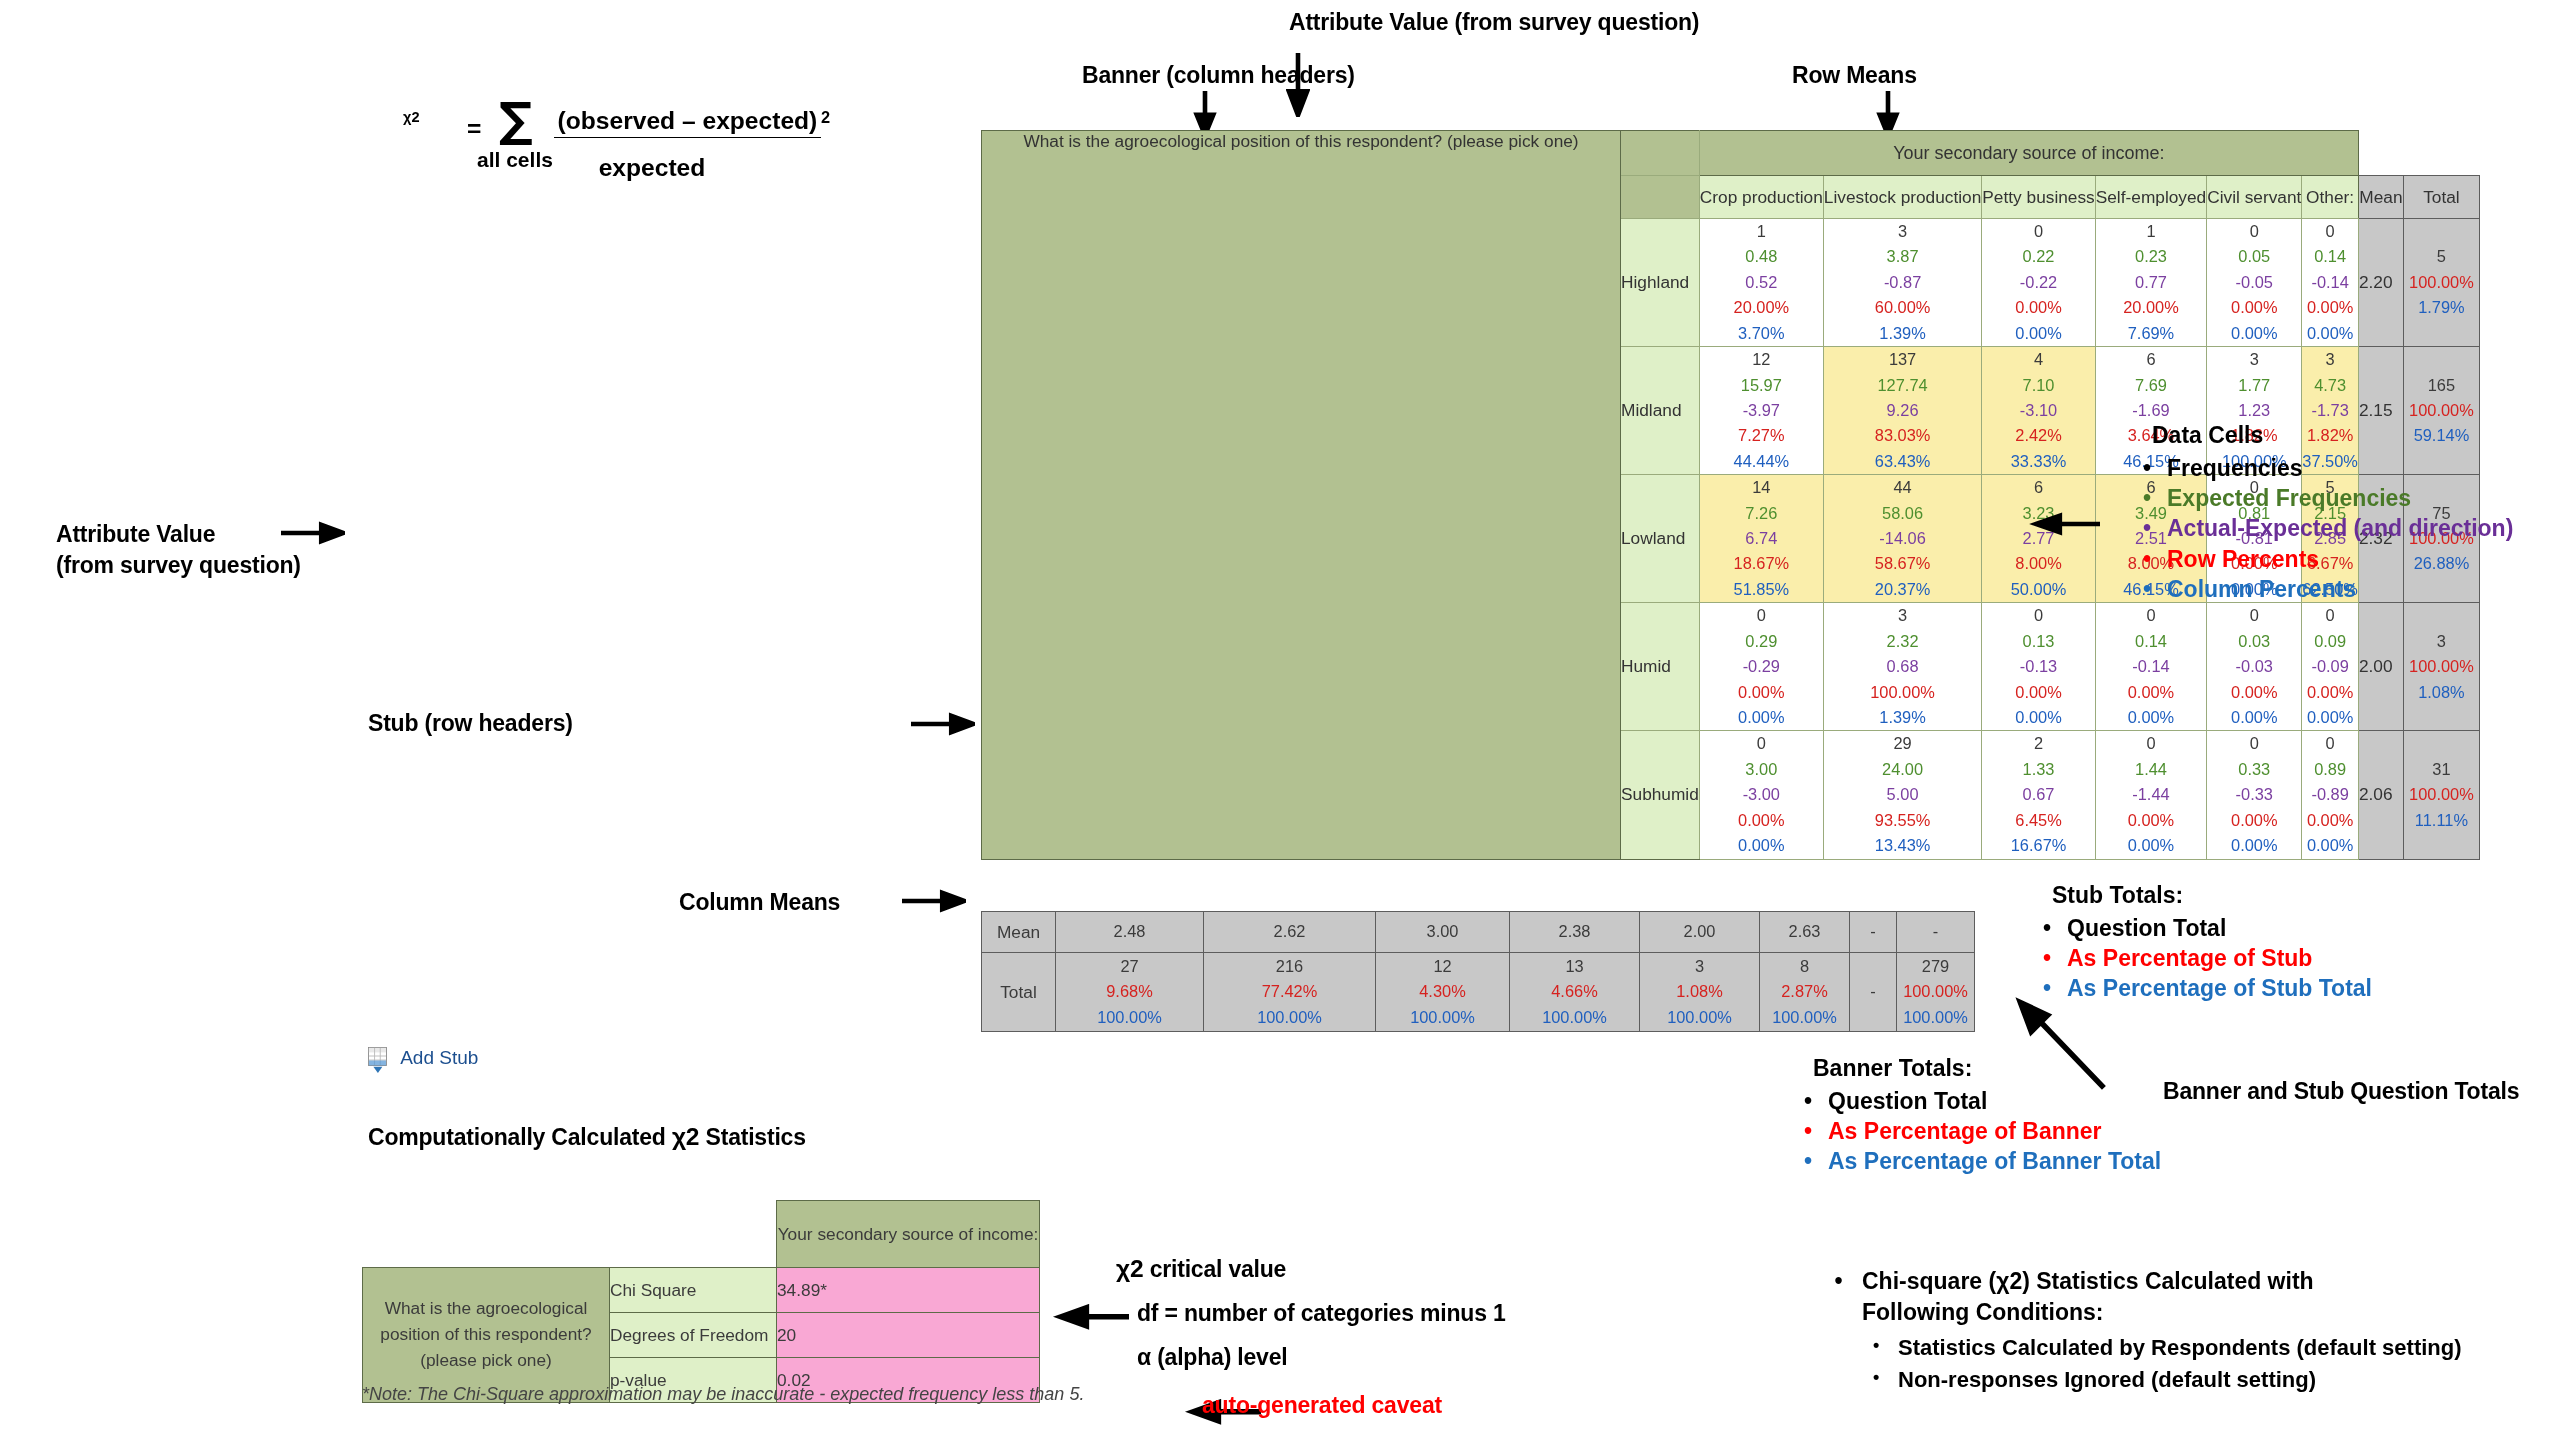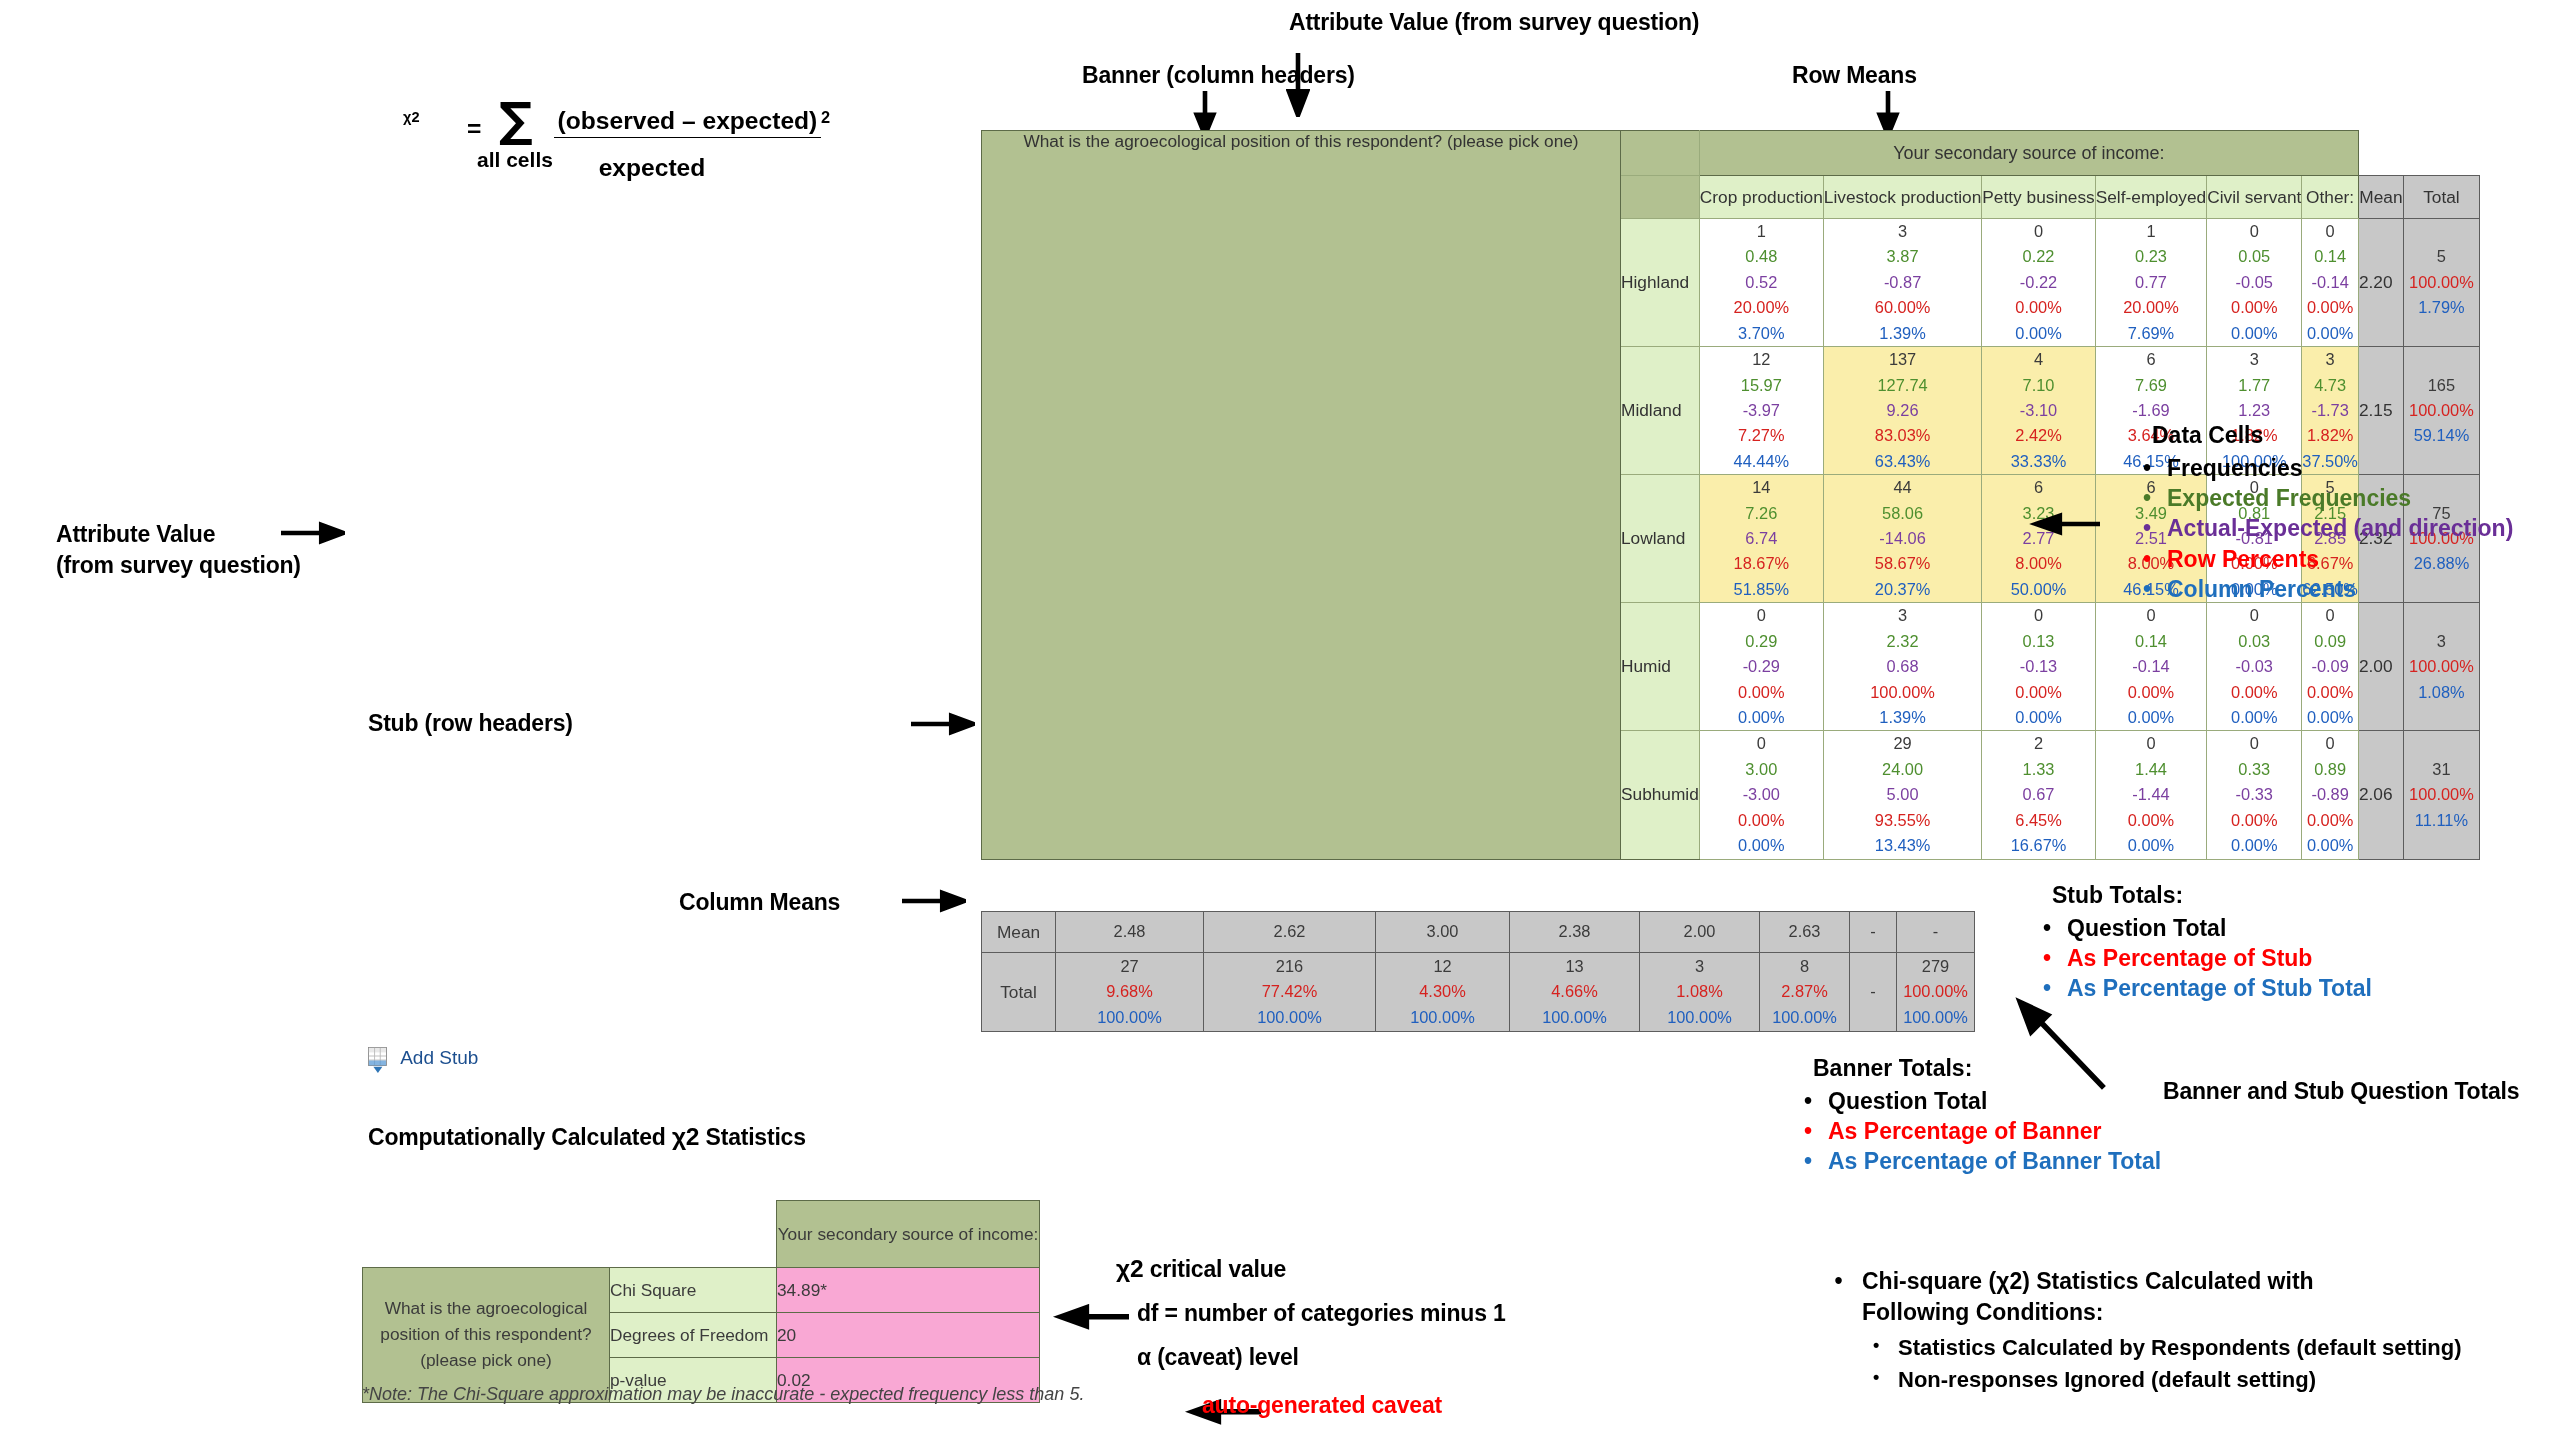--- a/index.html
+++ b/index.html
@@ -642,21 +642,21 @@
 <div class="anno abs" style="left:1116px;top:1255px;">
   <span style="font-size:24.6px;">χ2</span>
   <span>critical value</span>
 </div>
 <div class="arr" style="left:1052px;top:1304px;">
   <svg width="77" height="25.5" viewBox="0 0 85 28">
       <path d="M85 14 L32 14 M10 14 L38 4 L38 24 Z" stroke="#000" stroke-width="6" fill="#000"></path>
     </svg>
 </div>
 <div class="anno abs" style="left:1137px;top:1300px;">df = number of categories minus 1</div>
-<div class="anno abs" style="left:1137px;top:1344px;">α (caveat) level</div>
+<div class="anno abs" style="left:1137px;top:1344px;">α (alpha) level</div>
 
 <div class="arr" style="left:1184px;top:1399px;">
   <svg width="77" height="25.5" viewBox="0 0 85 28">
       <path d="M85 14 L32 14 M10 14 L38 4 L38 24 Z" stroke="#000" stroke-width="6" fill="#000"></path>
     </svg>
 </div>
 <div class="anno red abs" style="left:1202px;top:1392px;">auto-generated caveat</div>
 
 
 </body></html>

